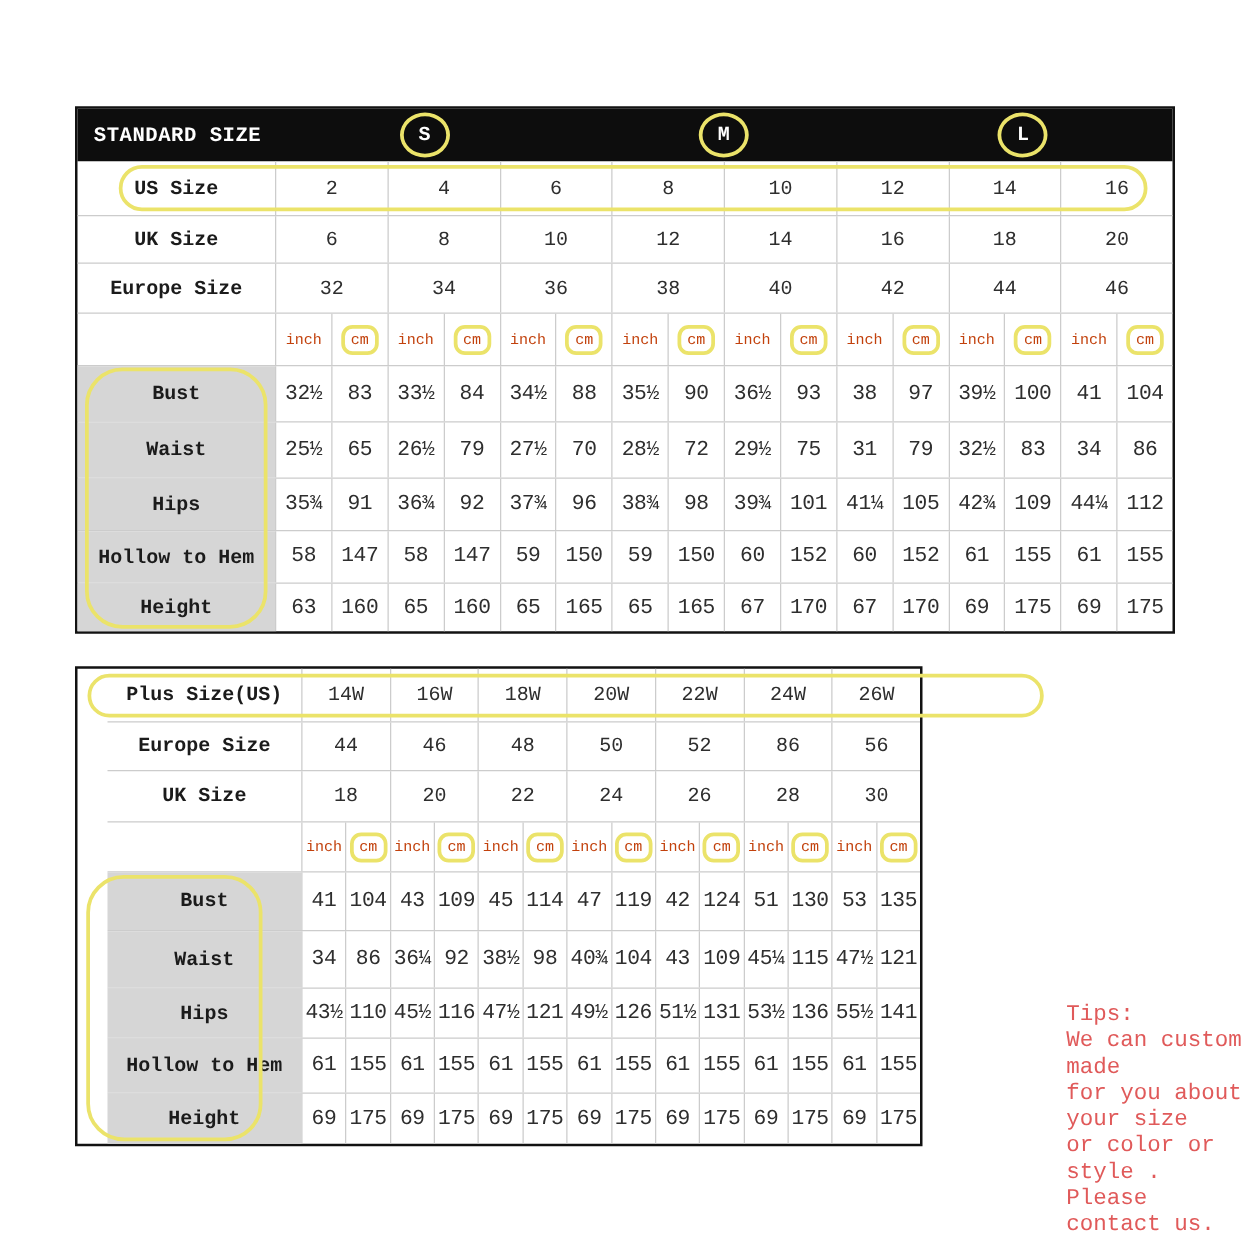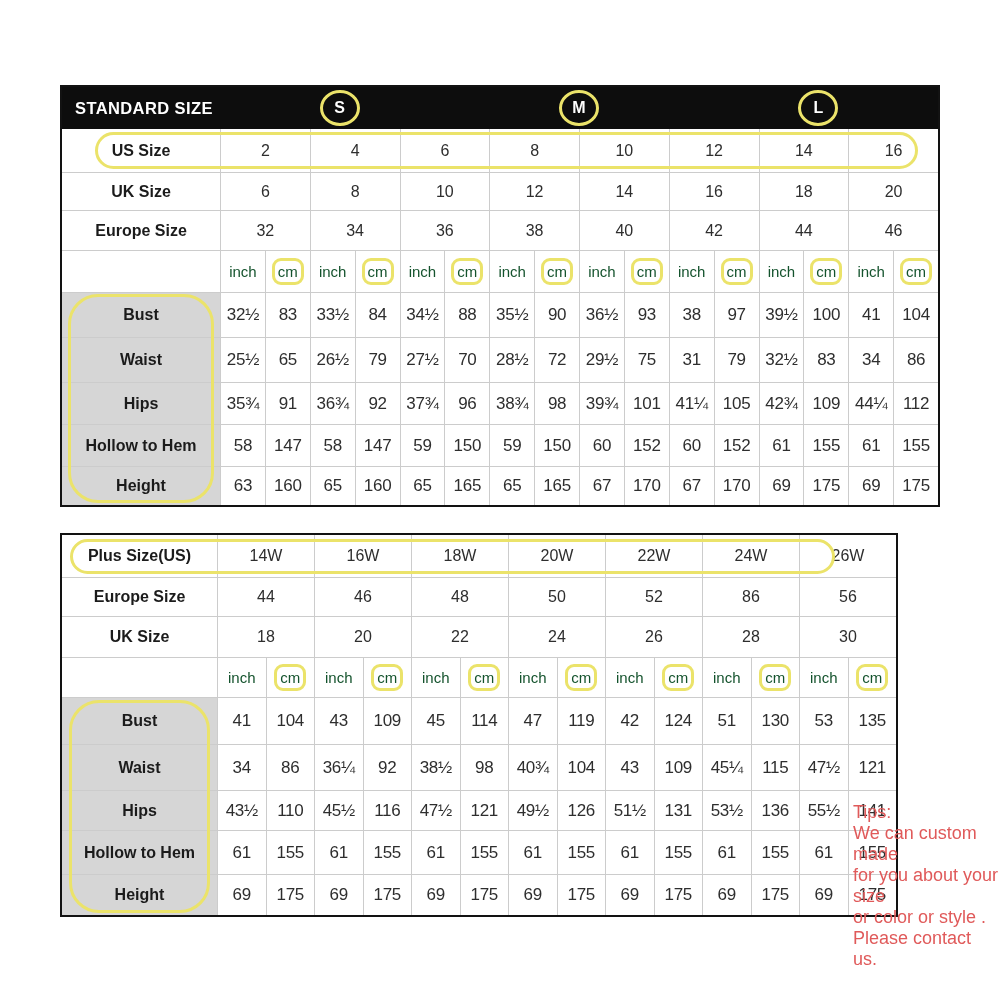--- a/index.html
+++ b/index.html
@@ -1,44 +1,44 @@
 <!DOCTYPE html>
 <html><head>
 <meta charset="utf-8">
 <style>
   * { box-sizing: border-box; }
   html,body { margin:0; padding:0; background:#ffffff; }
   .canvas {
     position:relative; width:1000px; height:1000px; background:#ffffff;
-    font-family:Liberation Sans, sans-serif; overflow:hidden;
+    font-family:Liberation Mono, monospace; overflow:hidden;
     --yellow:#ebe36a; --grid:#cccccc; --gray:#d6d6d6; --black:#0d0d0d; --red:#e05a5a;
   }
   .size-table { position:absolute; border:2px solid #121212; background:#ffffff; }
   #standard-table { left:60px; top:85px; width:880px; }
-  #plus-table     { left:60px; top:533px; width:838px; }
+  #plus-table     { left:60px; top:533px; width:678px;padding-left:24px; }
 
   .black-header { height:42px; background:var(--black); color:#ffffff; display:flex; align-items:center; }
   .header-title { width:158px; padding-left:13px; font-weight:bold; font-size:16.5px; letter-spacing:0.4px; white-space:nowrap; }
   .badges { flex:1; display:flex; height:100%; }
   .badge-cell { flex:1; display:flex; align-items:center; justify-content:center; }
   .size-circle {
     border:3px solid var(--yellow); border-radius:50%;
     min-width:40px; height:36px; padding:0 5px;
     display:flex; align-items:center; justify-content:center;
     font-weight:bold; font-size:16px; color:#ffffff;
   }
 
   .row { display:grid; border-top:1px solid var(--grid); }
   .rows .row:first-child { border-top:none; }
   .cell { display:flex; align-items:center; justify-content:center; border-left:1px solid var(--grid); color:#2e2e2e; overflow:hidden; }
   .cell:first-child { border-left:none; }
   .label-cell { font-weight:bold; font-size:16px; color:#1b1b1b; }
   .gray { background:var(--gray); }
   .size-val { font-size:16px; }
-  .unit-cell { font-size:15px; color:#14532d; }
+  .unit-cell { font-size:12px; color:#c2410c; }
   .cm-box {
     display:inline-flex; align-items:center; justify-content:center;
     border:3px solid var(--yellow); border-radius:9px; padding:2px 3px; min-width:30px;
   }
   .measure-val { font-size:17px; letter-spacing:-0.3px; }
 
   .annotation { position:absolute; border:3px solid var(--yellow); background:transparent; pointer-events:none; }
   #ann-us-row          { left:33px; top:45px;  width:823px; height:37px;  border-radius:22px; }
   #ann-standard-labels { left:6px;  top:207px; width:146px; height:209px; border-radius:30px; }
   #ann-plus-row        { left:8px;  top:4px;   width:765px; height:35px;  border-radius:20px; }

